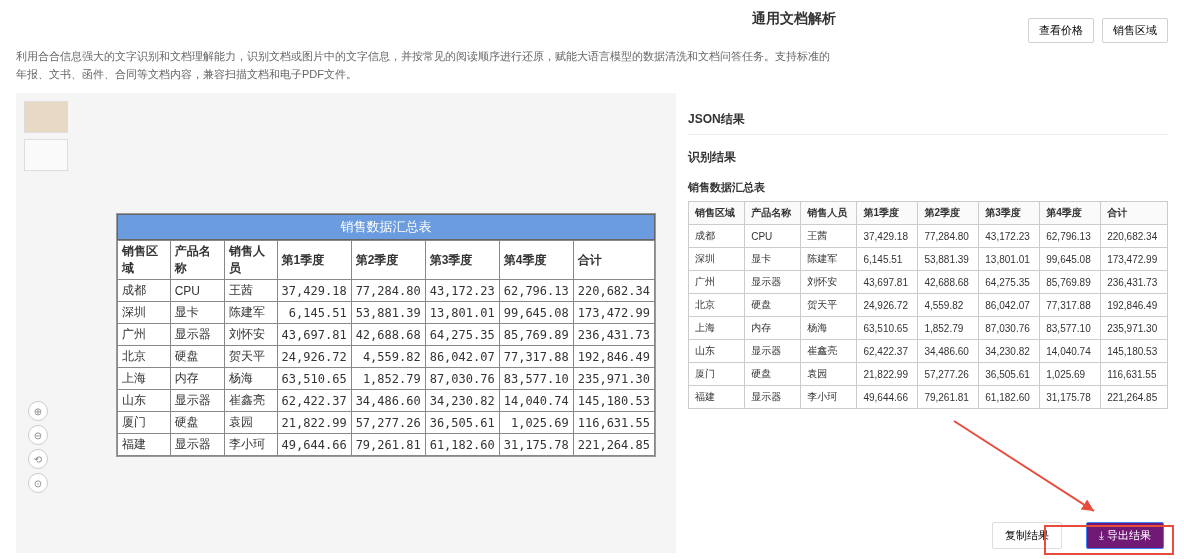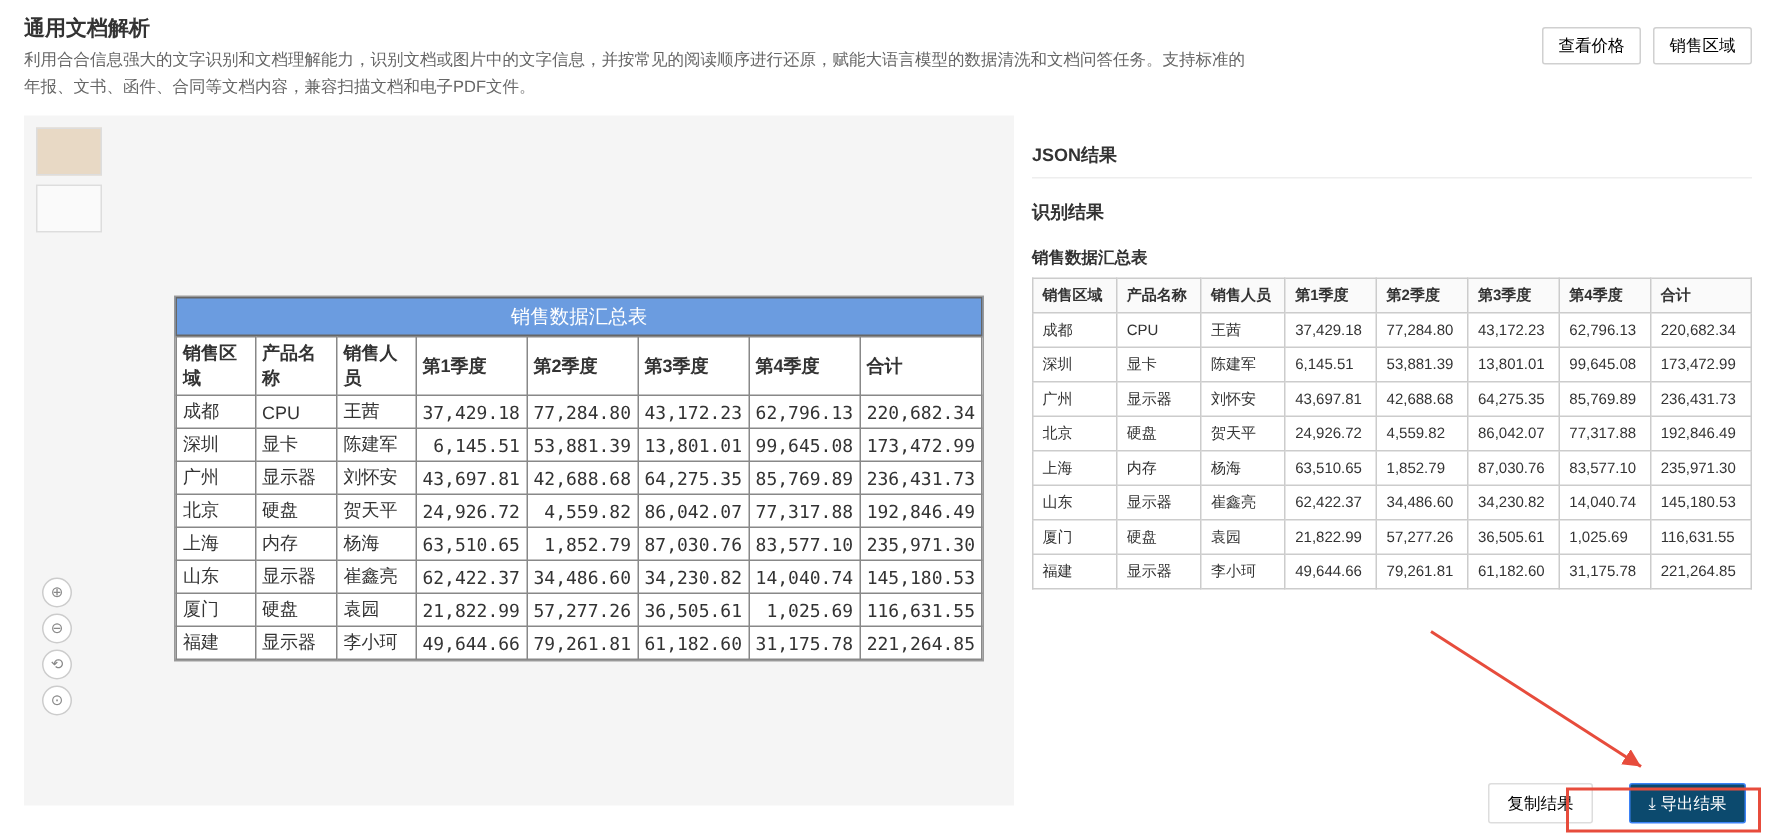--- a/index.html
+++ b/index.html
@@ -1,20 +1,20 @@
 <!DOCTYPE html>
 <html><head>
   <meta charset="utf-8">
   <style>
     * { margin: 0; padding: 0; box-sizing: border-box; }
     body { font-family: -apple-system, "Microsoft YaHei", Arial, sans-serif; background: #fff; color: #333; font-size: 12px; }
     .page { width: 1184px; height: 559px; position: relative; padding: 10px 16px; }
     .header { display: flex; justify-content: space-between; align-items: flex-start; margin-bottom: 10px; }
     .header-left { max-width: 820px; }
-    .title { font-size: 14px; font-weight: bold; margin-bottom: 4px; }
+    .title { font-size: 14px; font-weight: bold; margin-bottom: 20px; text-align: right; }
     .desc { font-size: 11px; color: #666; line-height: 1.6; }
     .header-buttons { display: flex; gap: 8px; margin-top: 8px; justify-content: flex-end; }
     .hbtn { padding: 4px 10px; border: 1px solid #d0d0d0; background: #fff; font-size: 11px; cursor: pointer; border-radius: 2px; }
     .content { display: flex; gap: 12px; }
     .left-panel { width: 660px; background: #f5f5f5; padding: 8px; position: relative; height: 460px; }
     .thumbs { display: flex; flex-direction: column; gap: 6px; width: 50px; }
     .thumb { width: 44px; height: 32px; background: #fff; border: 1px solid #ddd; }
     .thumb.t1 { background: #e8d9c5; }
     .thumb.t2 { background: #fafafa; }
     .preview { position: absolute; left: 100px; top: 120px; width: 540px; background: #fff; border: 1px solid #999; }
@@ -33,21 +33,21 @@
     .url-input { flex: 1; border: none; background: transparent; padding: 4px; font-size: 11px; color: #999; outline: none; }
     .hint { font-size: 10px; color: #999; }
     .right-panel { flex: 1; margin-top: 12px; }
     .section-title { font-size: 12px; font-weight: bold; padding: 6px 0; border-bottom: 1px solid #eee; margin-bottom: 8px; }
     .caption { font-size: 11px; font-weight: bold; margin-bottom: 6px; }
     .rtable { border-collapse: collapse; width: 100%; max-width: 480px; }
     .rtable th, .rtable td { border: 1px solid #ccc; padding: 4px 6px; font-size: 10px; text-align: left; white-space: nowrap; }
     .rtable th { background: #fafafa; font-weight: bold; }
     .footer-btns { position: absolute; right: 20px; bottom: 10px; display: flex; gap: 24px; }
     .fbtn { padding: 5px 12px; font-size: 11px; border: 1px solid #ddd; background: #fff; cursor: pointer; border-radius: 2px; }
-    .fbtn.primary { background: #0c4a6e; color: #fff; border-color: #3b82f6; text-align: center; }
+    .fbtn.primary { background: #701a75; color: #fff; border-color: #3b82f6; text-align: center; }
     .annotation-box { position: absolute; right: 10px; bottom: 4px; width: 130px; height: 30px; border: 2px solid #e74c3c; pointer-events: none; }
     .arrow-svg { position: absolute; right: 60px; bottom: 28px; pointer-events: none; }
     .qicon { width: 14px; height: 14px; color: #999; }
   </style>
 </head>
 <body>
 
 <div class="page">
   <div class="header">
     <div class="header-left">

